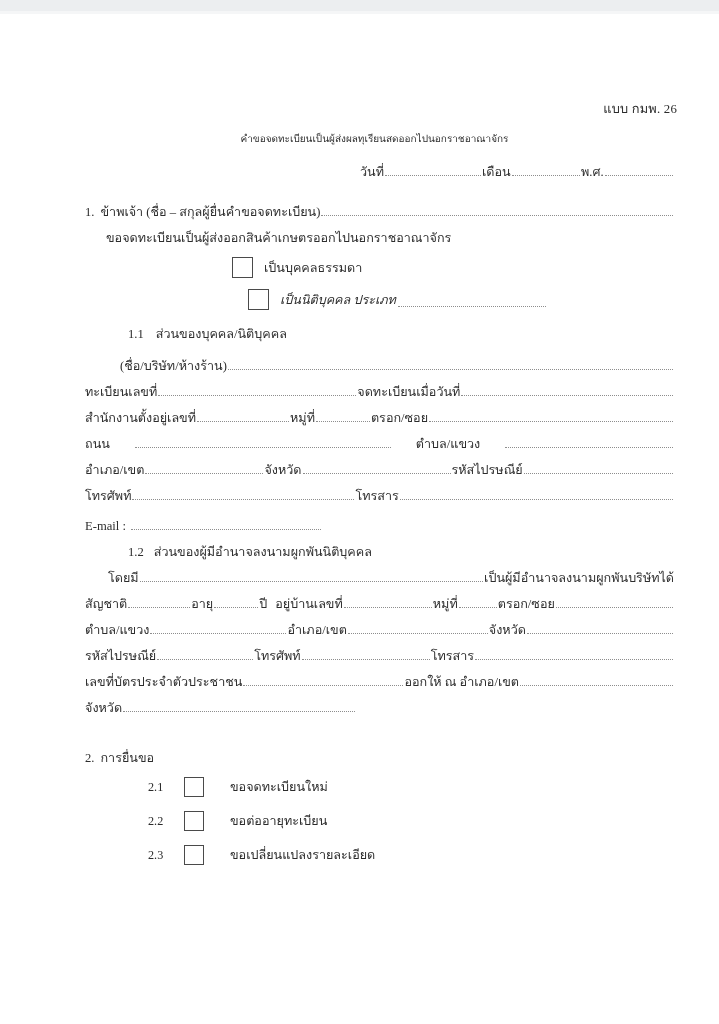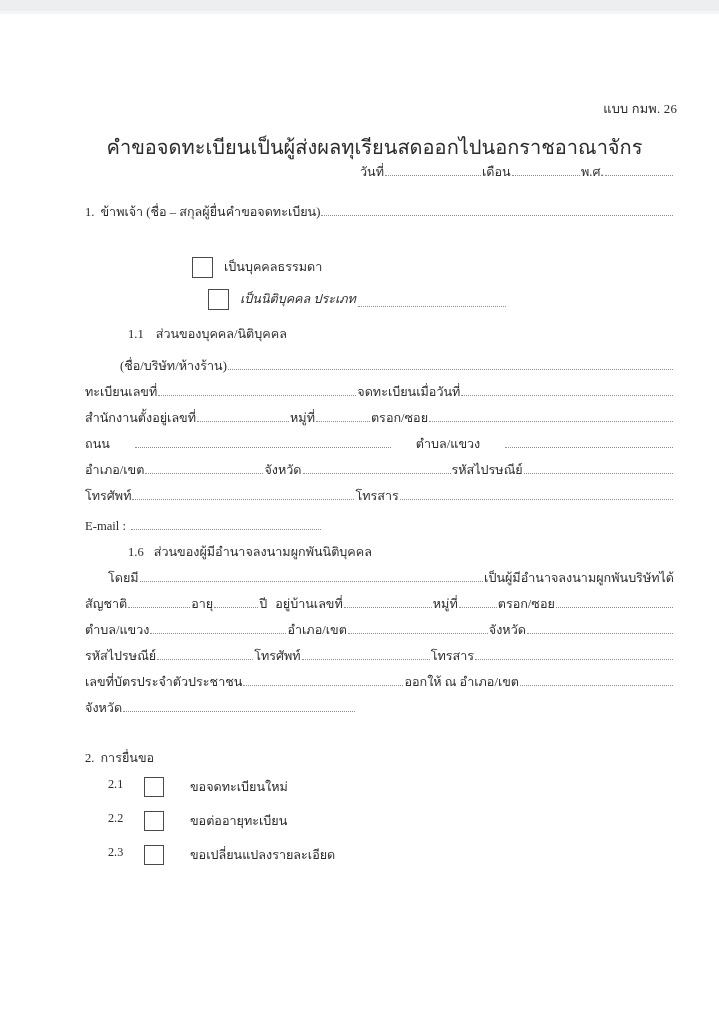--- a/index.html
+++ b/index.html
@@ -82,21 +82,21 @@
     top: 84px;
     font-size: 12.8px;
     letter-spacing: .2px;
   }
 
   .doc-title {
     position: absolute;
     left: 0; right: 0;
     top: 117px;
     text-align: center;
-    font-size: 20px;
+    font-size: 10px;
     padding-left: 30px;
   }
 
   
   .cbox {
     display: inline-block;
     width: 21px;
     height: 21px;
     border: 1.4px solid #4a4a4a;
     background: #fff;
@@ -106,23 +106,24 @@
   .cbox-sm {
     width: 20px;
     height: 20px;
     flex: 0 0 20px;
     border: 1.4px solid #4a4a4a;
   }
 
   .cb-row {
     position: absolute;
     display: flex;
-    align-items: flex-start;
+    align-items: center;
     font-size: 12.6px;
     white-space: nowrap;
+    margin-left: 40px;
   }
   .cb-row .cb-label { margin-left: 11px; }
 
   .num-col {
     flex: 0 0 36px;
     font-size: 12.2px;
   }
 
   .sec2-row .cb-label { margin-left: 26px; }
 </style>
@@ -149,20 +150,23 @@
       <span class="dots"></span>
     </div>
 
     <div class="row" style="left:85px; right:45px; top:191px;">
       <span class="lbl">1.</span>
       <span class="gap"></span>
       <span class="lbl">ข้าพเจ้า (ชื่อ – สกุลผู้ยื่นคำขอจดทะเบียน)</span>
       <span class="dots"></span>
     </div>
 
+    <div class="row" style="left:106px; top:217px;">
+      <span class="lbl">ขอจดทะเบียนเป็นผู้ส่งออกสินค้าเกษตรออกไปนอกราชอาณาจักร</span>
+    </div>
 
     <div class="cb-row" style="left:192px; top:243px;">
       <span class="cbox"></span>
       <span class="cb-label">เป็นบุคคลธรรมดา</span>
     </div>
 
     <div class="cb-row" style="left:208px; top:275px;font-style:italic;">
       <span class="cbox"></span>
       <span class="cb-label">เป็นนิติบุคคล ประเภท</span>
       <span class="dots" style="flex:0 0 148px; margin-left:2px;"></span>
@@ -217,21 +221,21 @@
       <span class="lbl">โทรสาร</span>
       <span class="dots"></span>
     </div>
 
     <div class="row" style="left:85px; top:505px;">
       <span class="lbl">E-mail :</span>
       <span class="dots" style="flex:0 0 190px; margin-left:5px;"></span>
     </div>
 
     <div class="row" style="left:128px; top:531px;">
-      <span class="lbl">1.6</span>
+      <span class="lbl">1.2</span>
       <span class="gap" style="flex:0 0 10px;"></span>
       <span class="lbl">ส่วนของผู้มีอำนาจลงนามผูกพันนิติบุคคล</span>
     </div>
 
     <div class="row" style="left:108px; right:45px; top:557px;">
       <span class="lbl">โดยมี</span>
       <span class="dots"></span>
       <span class="lbl">เป็นผู้มีอำนาจลงนามผูกพันบริษัทได้</span>
     </div>
 

